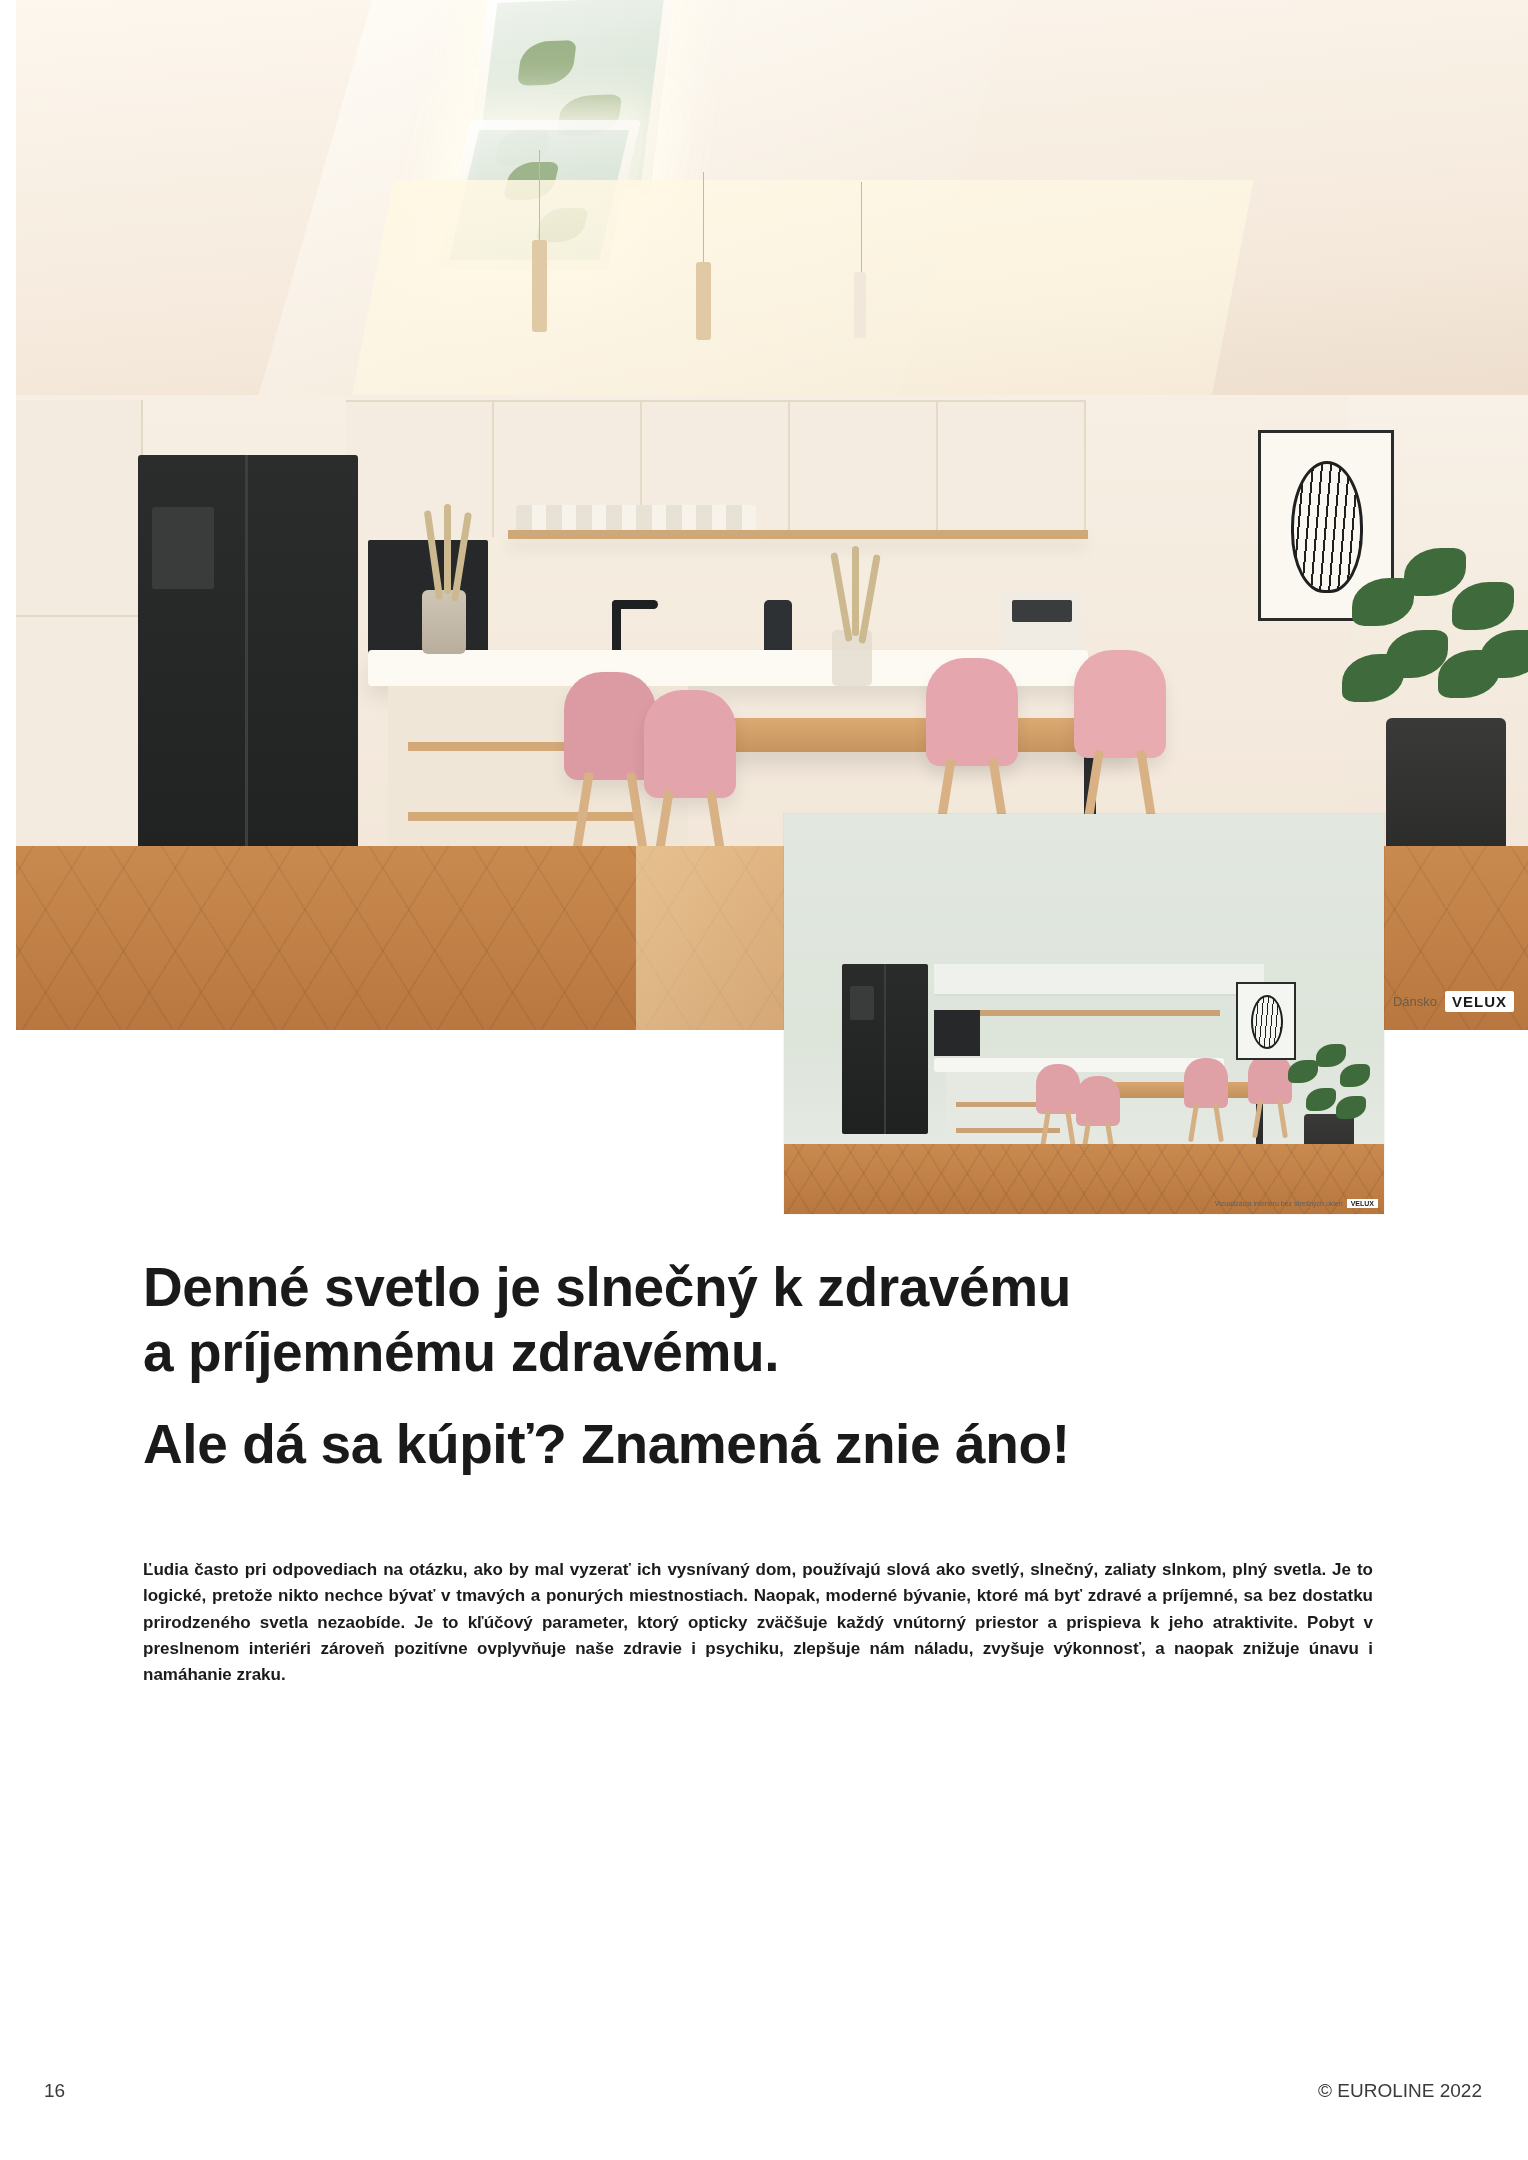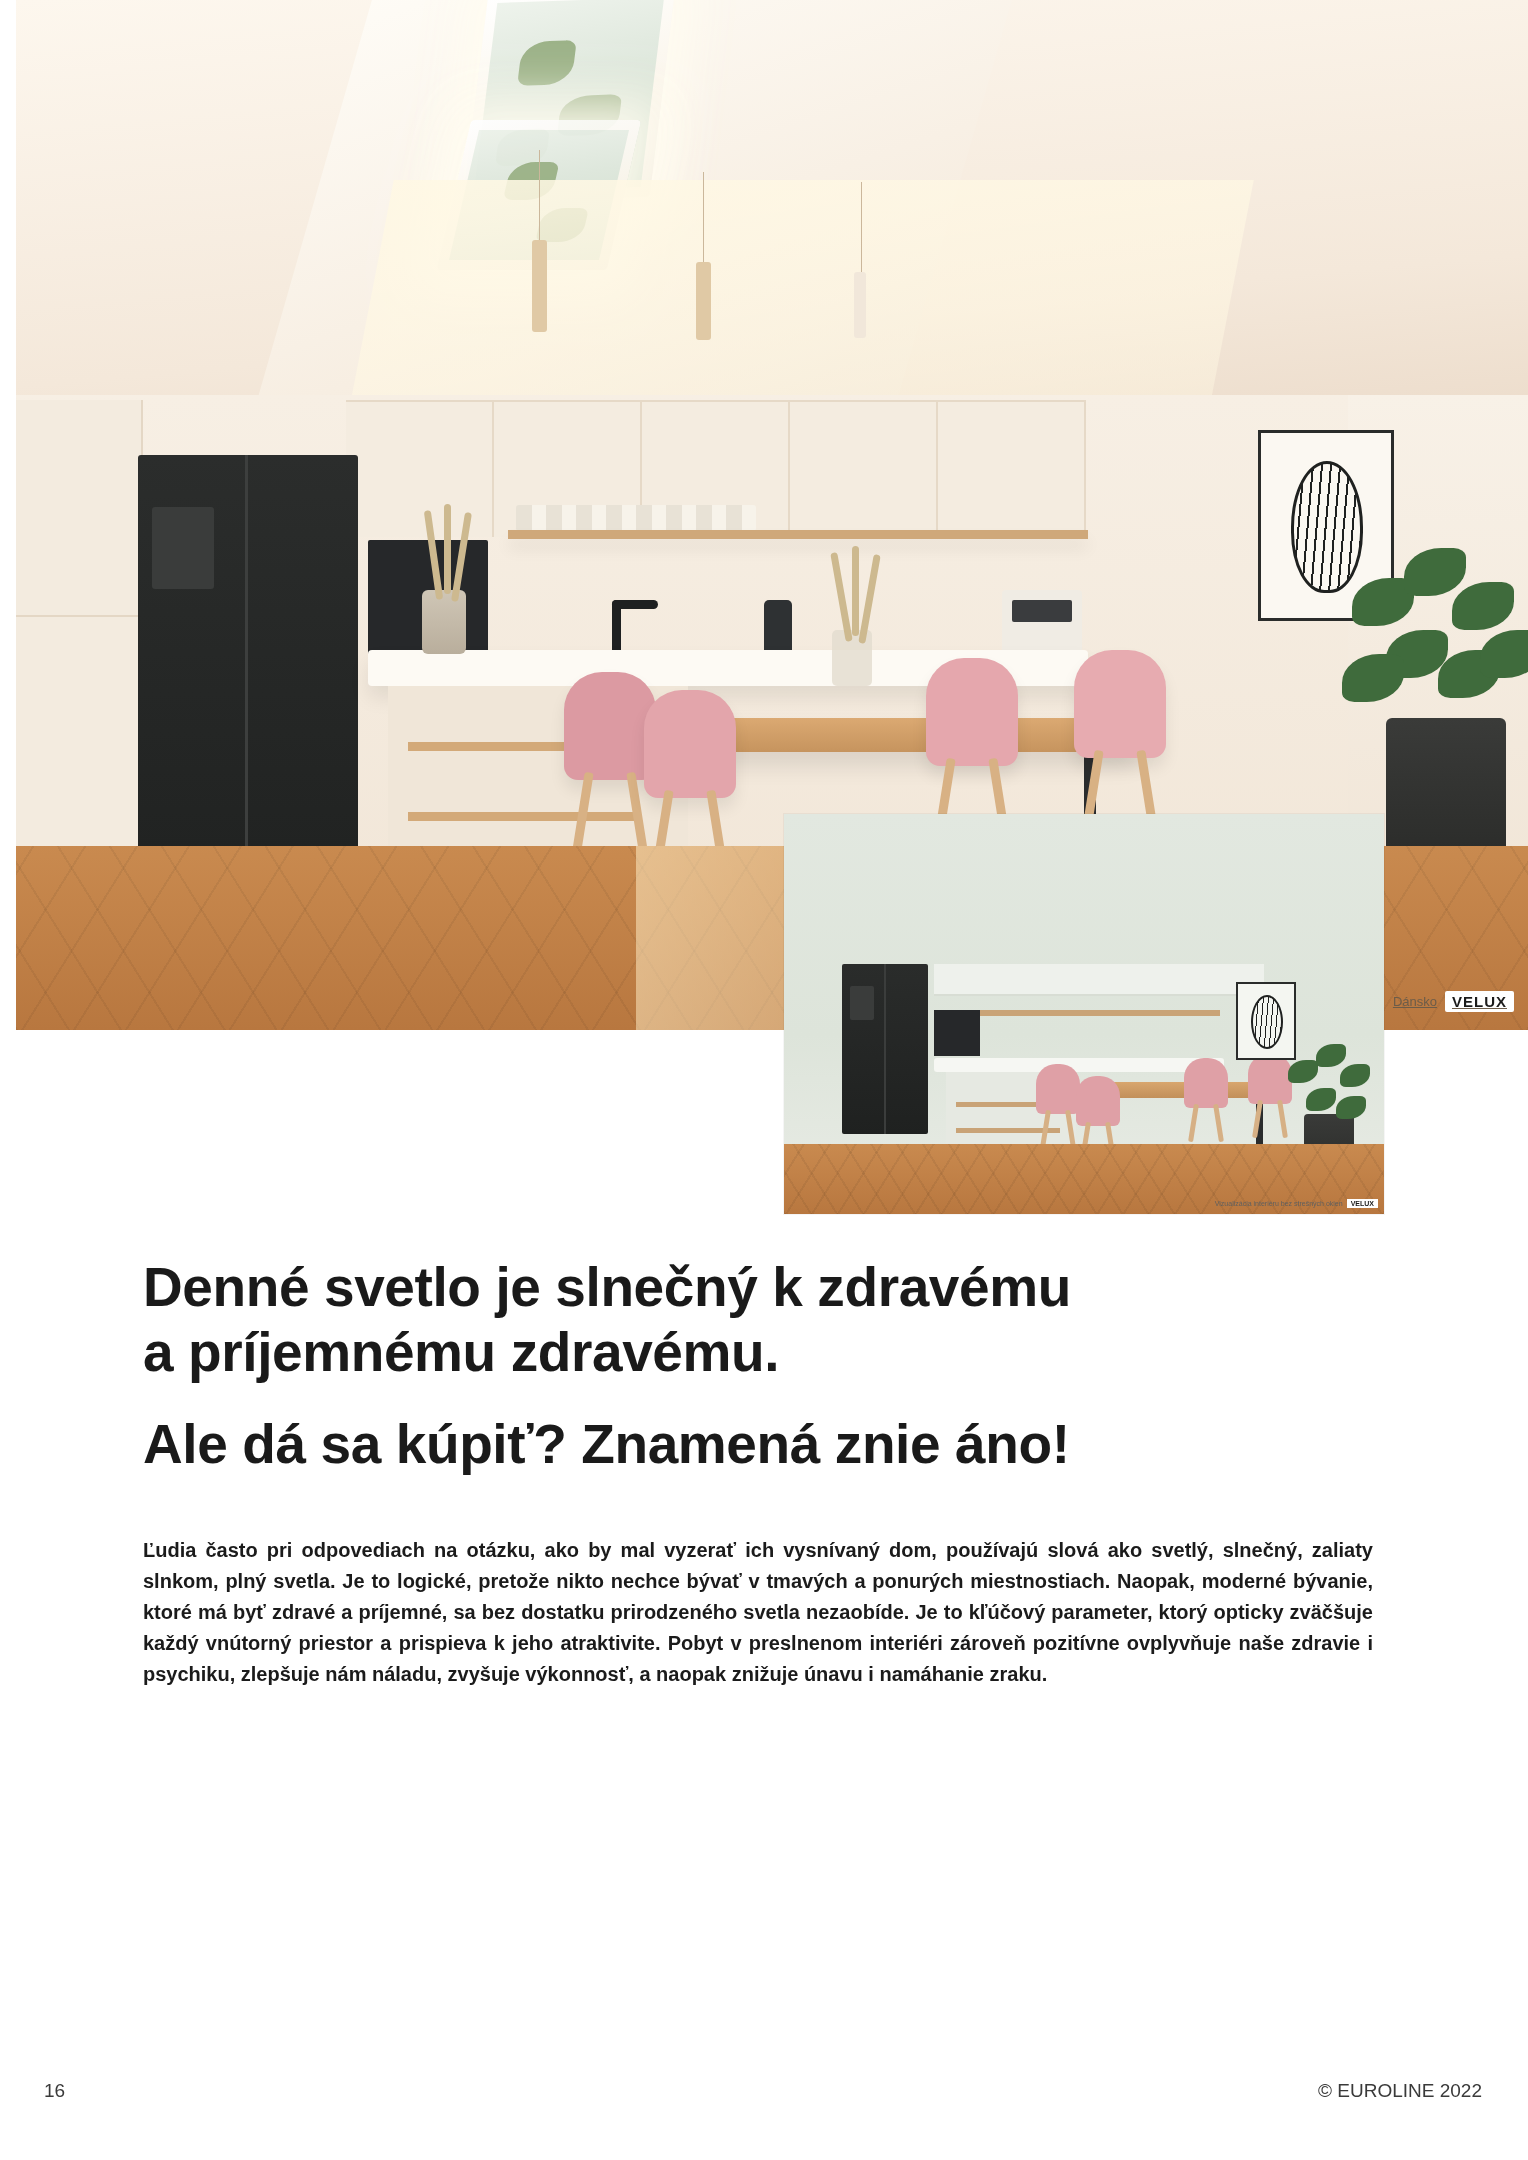--- a/index.html
+++ b/index.html
@@ -329,21 +329,20 @@
     background: linear-gradient(100deg, rgba(255,236,196,0.55), rgba(255,255,255,0));
   }
   .hero-logo {
     position: absolute;
     right: 14px; bottom: 18px;
     display: flex;
     align-items: center;
     gap: 8px;
     font-size: 13px;
     color: #6c5c49;
-    text-decoration: underline;
   }
   .velux-badge {
     background: #ffffff;
     color: #1b1b1b;
     font-weight: 700;
     font-size: 15px;
     letter-spacing: 1px;
     padding: 2px 7px;
     border-radius: 2px;
   }
@@ -426,22 +425,22 @@
   h1.headline .line2 { display: block; }
   h2.subhead {
     margin: 26px 0 0 0;
     font-size: 55px;
     line-height: 1.19;
     font-weight: 700;
     color: #1a1a1a;
     letter-spacing: -0.4px;
   }
   p.lead {
-    margin: 58px 0 0 0;
-    font-size: 20px;
+    margin: 80px 0 0 0;
+    font-size: 17px;
     line-height: 1.54;
     font-weight: 700;
     color: #1b1b1b;
     text-align: justify;
   }
   .columns {
     display: flex;
     gap: 58px;
     margin-top: 48px;
   }

